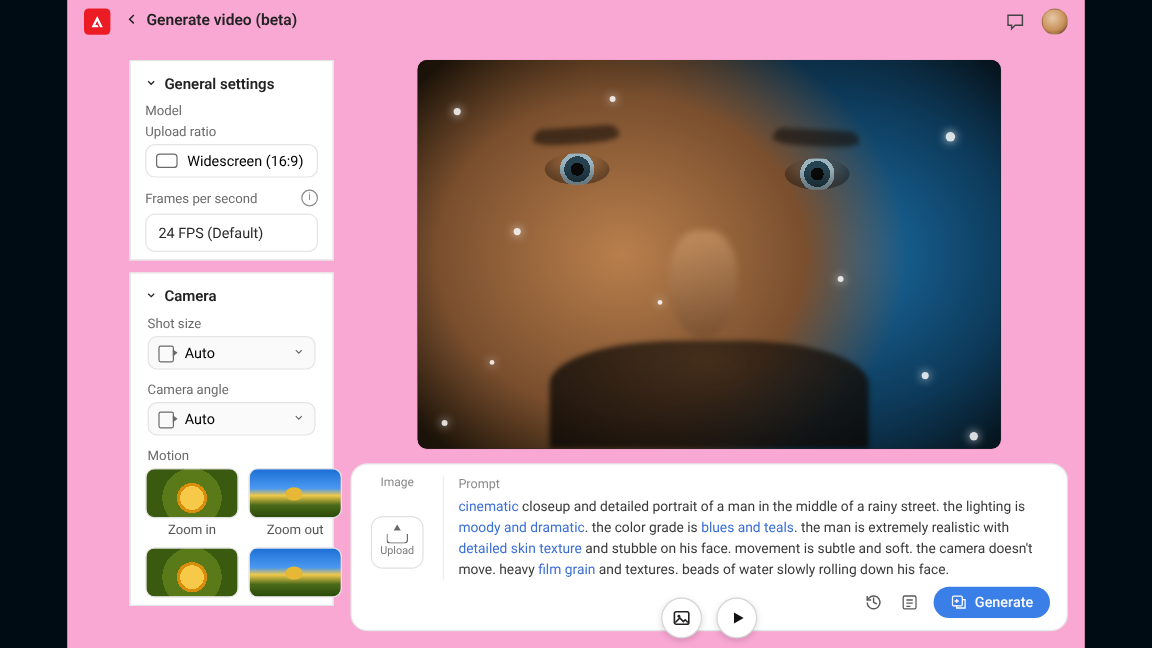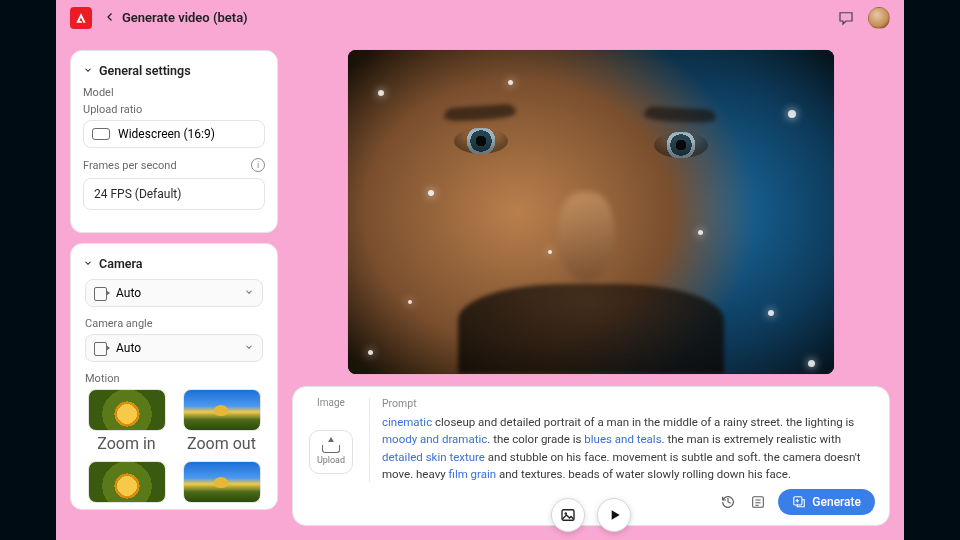--- a/index.html
+++ b/index.html
@@ -7,21 +7,21 @@
   .app { position: absolute; left: 56px; top: 0; right: 56px; bottom: 0; background: #f9a8d4; display: flex; flex-direction: column; }
   .topbar { height: 36px; display: flex; align-items: center; padding: 0 14px; border-bottom: 1px solid transparent; }
   .logo { width: 22px; height: 22px; background: #ec1c24; border-radius: 4px; display: flex; align-items: center; justify-content: center; color:#fff; font-weight:700; font-size:12px;}
   .back-chevron { margin-left: 12px; font-size: 14px; color:#222; cursor:pointer;}
   .title { margin-left: 6px; font-size: 13px; font-weight: 600; color:#222;}
   .topbar-spacer { flex:1; }
   .chat-icon { width:20px; height:20px; display:flex; align-items:center; justify-content:center; margin-right:12px; cursor:pointer;}
   .avatar { width:22px; height:22px; border-radius:50%; background: radial-gradient(circle at 40% 35%, #e7c8a8 0%, #c78f57 60%, #5f3c24 100%); border:1px solid rgba(0,0,0,.1);}
   .main { flex:1; display:flex; gap:14px; padding: 14px; overflow:hidden;}
   .sidebar { width: 208px; display:flex; flex-direction:column; gap:10px;}
-  .panel { background:#fff; border:1px solid #e4e4e4; border-radius:12px; padding:12px 12px 22px 12px;}
+  .panel { background:#fff; border:1px solid #e4e4e4; border-radius:0; padding:12px 12px 6px 12px;margin-left:38px;}
   .panel h3 { display:flex; align-items:center; font-size:12.5px; font-weight:600; color:#222; margin-bottom:8px;}
   .chev { margin-right:6px; font-size:10px;}
   .lbl { font-size:11px; color:#6a6a6a; margin-bottom:4px; display:block;}
   .model-row { display:flex; align-items:center; gap:8px; border:1px solid #e4e4e4; border-radius:8px; padding:6px 8px; font-size:12px; margin-bottom:10px;}
   .model-thumb { width:18px; height:18px; border-radius:4px; background: linear-gradient(135deg,#ff9a3c,#ff4e50 60%,#b721ff);}
   .aspect-row { display:flex; align-items:center; gap:8px; border:1px solid #e4e4e4; border-radius:8px; padding:6px 8px; font-size:12px; margin-bottom:10px;}
   .aspect-icon { width:18px; height:12px; border:1.6px solid #6a6a6a; border-radius:3px;}
   .fps-head { display:flex; align-items:center; justify-content:space-between;}
   .info-icon { width:14px; height:14px; border:1.3px solid #8a8a8a; border-radius:50%; display:flex; align-items:center; justify-content:center; font-size:9px; color:#8a8a8a;}
   .fps-row { border:1px solid #e4e4e4; border-radius:8px; padding:8px 10px; font-size:12px; margin-top:6px; color:#2a2a2a;}
@@ -31,21 +31,21 @@
   .cam-icon { width:16px; height:12px; position:relative;}
   .cam-icon::before{content:"";position:absolute;left:0;top:0;width:11px;height:12px;border:1.3px solid #6a6a6a;border-radius:2px;}
   .cam-icon::after{content:"";position:absolute;right:0;top:3px;width:0;height:0;border-top:3px solid transparent;border-bottom:3px solid transparent;border-left:4px solid #6a6a6a;}
   .dd-chev { font-size:10px; color:#6a6a6a;}
   .motion-grid { display:grid; grid-template-columns:1fr 1fr; gap:8px; padding:0 6px;}
   .motion-item { display:flex; flex-direction:column; align-items:center; gap:3px; cursor:pointer;}
   .motion-thumb { width:78px; height:42px; border-radius:8px; border:1px solid #e4e4e4; background-size:cover; background-position:center;}
   .motion-thumb.zoom-in { background: radial-gradient(circle at 50% 60%, #f7c948 0 22%, #d98e0b 22% 28%, #5a7a1a 28% 55%, #3a5a10 55% 100%);}
   .motion-thumb.zoom-out { background: linear-gradient(to bottom, #1d6fd6 0%, #4a98f0 40%, #f0c94a 55%, #4a6a1a 75%, #2a4a0a 100%); position:relative;}
   .motion-thumb.zoom-out::after{content:"";position:absolute;left:40%;top:38%;width:18%;height:26%;background:#e6b836;border-radius:50% 50% 45% 45%;}
-  .motion-cap { font-size:16px; color:#555;}
+  .motion-cap { font-size:11px; color:#555;}
   .content { flex:1; display:flex; flex-direction:column; gap:12px; min-width:0;}
   .preview { align-self:center; width:486px; height:326px; border-radius:8px; overflow:hidden; position:relative; background:#000; box-shadow:0 0 0 1px rgba(0,0,0,.03);}
   .face-bg { position:absolute; inset:0; background:
      radial-gradient(ellipse 70% 90% at 35% 50%, #b97f4c 0%, #7a4f2e 45%, rgba(0,0,0,0) 70%),
      radial-gradient(ellipse 60% 80% at 72% 50%, #1b6fa8 0%, #0d3a5a 50%, rgba(0,0,0,0) 75%),
      linear-gradient(90deg,#1a1208 0%, #2a1b0c 30%, #0c2535 65%, #06141e 100%);
   }
   .eye { position:absolute; width:54px; height:26px; background: radial-gradient(circle at 50% 50%, #0a0a0a 0 18%, #274452 18% 36%, #9fb9c4 36% 48%, rgba(255,255,255,.0) 48%); border-radius:50%; box-shadow:0 -8px 12px rgba(0,0,0,.4) inset;}
   .eye.l { left:106px; top:78px;}
   .eye.r { left:306px; top:82px;}
@@ -138,20 +138,21 @@
 
       <div class="panel" style="padding-left:6px;padding-right:6px;padding-bottom:6px">
         <h3 style="padding-left:6px">
           <span class="chev">
             <svg width="10" height="10" viewBox="0 0 24 24">
                 <path fill="none" stroke="#222" stroke-width="2.5" d="M6 9l6 6 6-6"></path>
               </svg>
           </span>
           <span>Camera</span>
         </h3>
+        <div class="sublbl">Shot size</div>
         <div class="dropdown">
           <div class="dd-left">
               <div class="cam-icon"></div>
               <span>Auto</span>
             </div>
           <span class="dd-chev"><svg width="10" height="10" viewBox="0 0 24 24">
                 <path fill="none" stroke="#6a6a6a" stroke-width="2.5" d="M6 9l6 6 6-6"></path>
               </svg></span>
         </div>
         <div class="sublbl">Camera angle</div>

